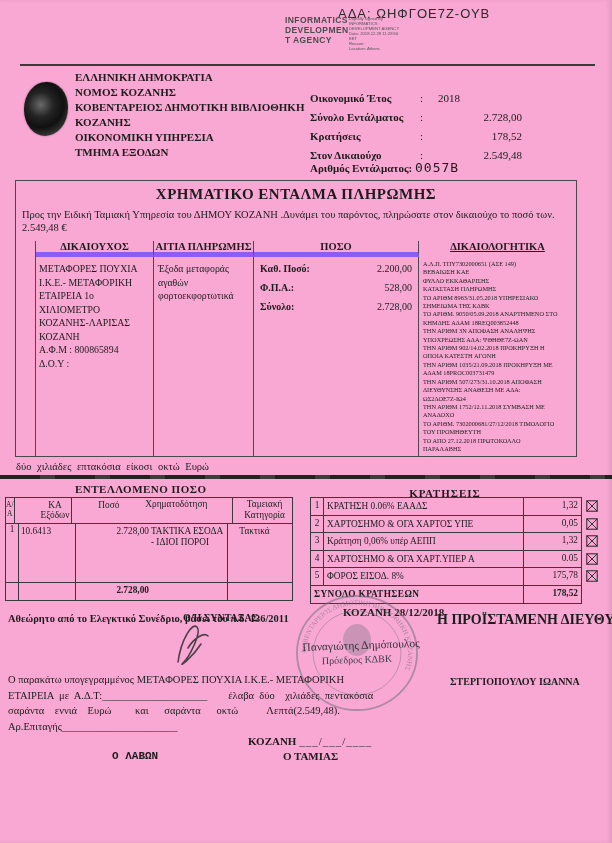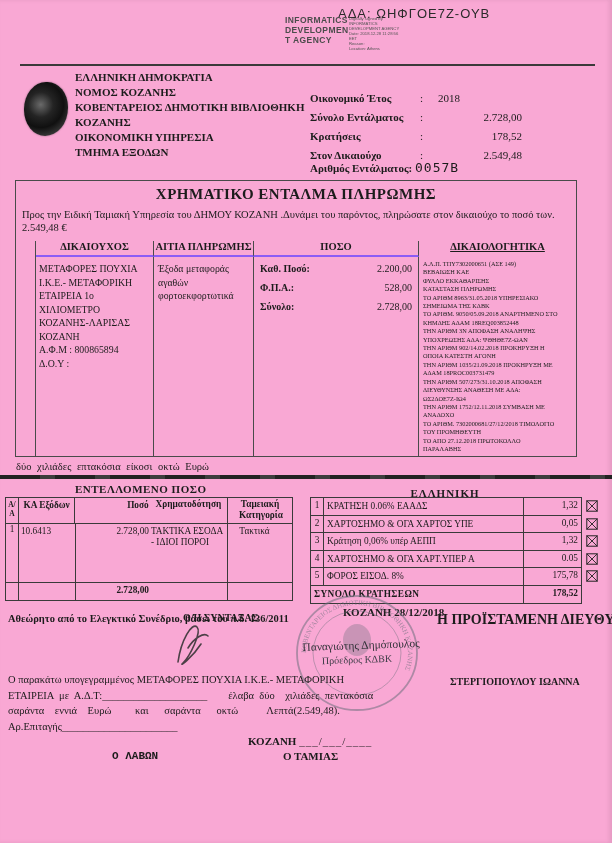--- a/index.html
+++ b/index.html
@@ -39,40 +39,40 @@
   .obintro { position:absolute; top:27px; left:6px; width:552px; font-size:10.5px;
              line-height:13px; white-space:pre-line; }
   .mtable { position:absolute; top:60px; left:0; width:560px; height:215px; display:flex; flex-direction:column; }
   .mhead { display:flex; height:16px; }
   .mbody { display:flex; flex:1; }
   .c0 { width:20px; border-right:1px solid #4a4a4a; }
   .c1 { width:118px; border-right:1px solid #4a4a4a; }
   .c2 { width:100px; border-right:1px solid #4a4a4a; }
   .c3 { width:165px; border-right:1px solid #4a4a4a; }
   .c4 { flex:1; }
-  .h { font-size:10.5px; font-weight:bold; text-align:center; border-bottom:2px solid #8b5cf6; }
+  .h { font-size:10.5px; font-weight:bold; text-align:center; border-bottom:5px solid #8b5cf6; }
   .h.u { border-bottom:none; text-decoration:underline; }
   .mbody .c1 { padding:5px 3px; font-size:9.8px; line-height:13.5px; }
   .mbody .c2 { padding:5px 4px; font-size:9.8px; line-height:13.5px; }
   .mbody .c3 { padding:6px 6px; font-size:10px; }
   .arow { display:flex; margin-bottom:8px; }
   .albl { font-weight:bold; }
   .aval { margin-left:auto; }
   .just { padding:3px 3px 0 4px; font-size:6.3px; line-height:8.4px; color:#222; }
 
   .words { top:461px; left:16px; font-size:10.5px; word-spacing:3px; }
   .thick { top:475px; left:0; width:612px; height:4px;
            background:repeating-linear-gradient(90deg,#222 0 40px,#3d3d3d 40px 55px); }
 
   
   .ent-title { top:483px; left:75px; font-size:11px; font-weight:bold; letter-spacing:.5px; }
   .ent-table { top:497px; left:5px; width:288px; height:104px; border:1.5px solid #3a3a3a;
                font-size:9.3px; display:flex; flex-direction:column; }
   .erow { display:flex; }
-  .ehead { height:26px; border-bottom:1px solid #3a3a3a; font-weight:bold; text-align:center; }
+  .ehead { height:26px; border-bottom:1px solid #3a3a3a; font-weight:normal; text-align:center;gap:24px; }
   .ebody { flex:1; }
   .etotal { height:18px; border-top:1px solid #3a3a3a; font-weight:bold; }
   .e-aa { width:13px; border-right:1px solid #3a3a3a; text-align:center; }
   .ehead .e-aa { font-size:7.5px; line-height:9px; padding-top:2px; }
   .e-ka { width:57px; border-right:1px solid #3a3a3a; padding:2px; }
   .e-amt { width:75px; text-align:right; padding:2px 1px 2px 2px; }
   .e-fund { width:78px; padding:2px 1px; line-height:11px; }
   .e-cat { width:65px; border-left:1px solid #3a3a3a; padding:2px 11px; }
   .ehead .e-cat, .ehead .e-fund { line-height:11px; padding-top:1px; }
 
@@ -268,21 +268,21 @@
     </div>
     <div class="erow etotal">
       <div class="e-aa"></div>
       <div class="e-ka"></div>
       <div class="e-amt">2.728,00</div>
       <div class="e-fund"></div>
       <div class="e-cat"></div>
     </div>
   </div>
 
-  <div class="abs kr-title">ΕΛΛΗΝΙΚΗ</div>
+  <div class="abs kr-title">ΚΡΑΤΗΣΕΙΣ</div>
   <div class="abs kr-wrap">
     <div class="kr-table">
       <div class="krow">
         <div class="kr-num">1</div>
         <div class="kr-label">ΚΡΑΤΗΣΗ 0.06% ΕΑΑΔΣ</div>
         <div class="kr-amt">1,32</div>
       </div>
       <div class="krow">
         <div class="kr-num">2</div>
         <div class="kr-label">ΧΑΡΤΟΣΗΜΟ &amp; ΟΓΑ ΧΑΡΤΟΣ ΥΠΕ</div>

